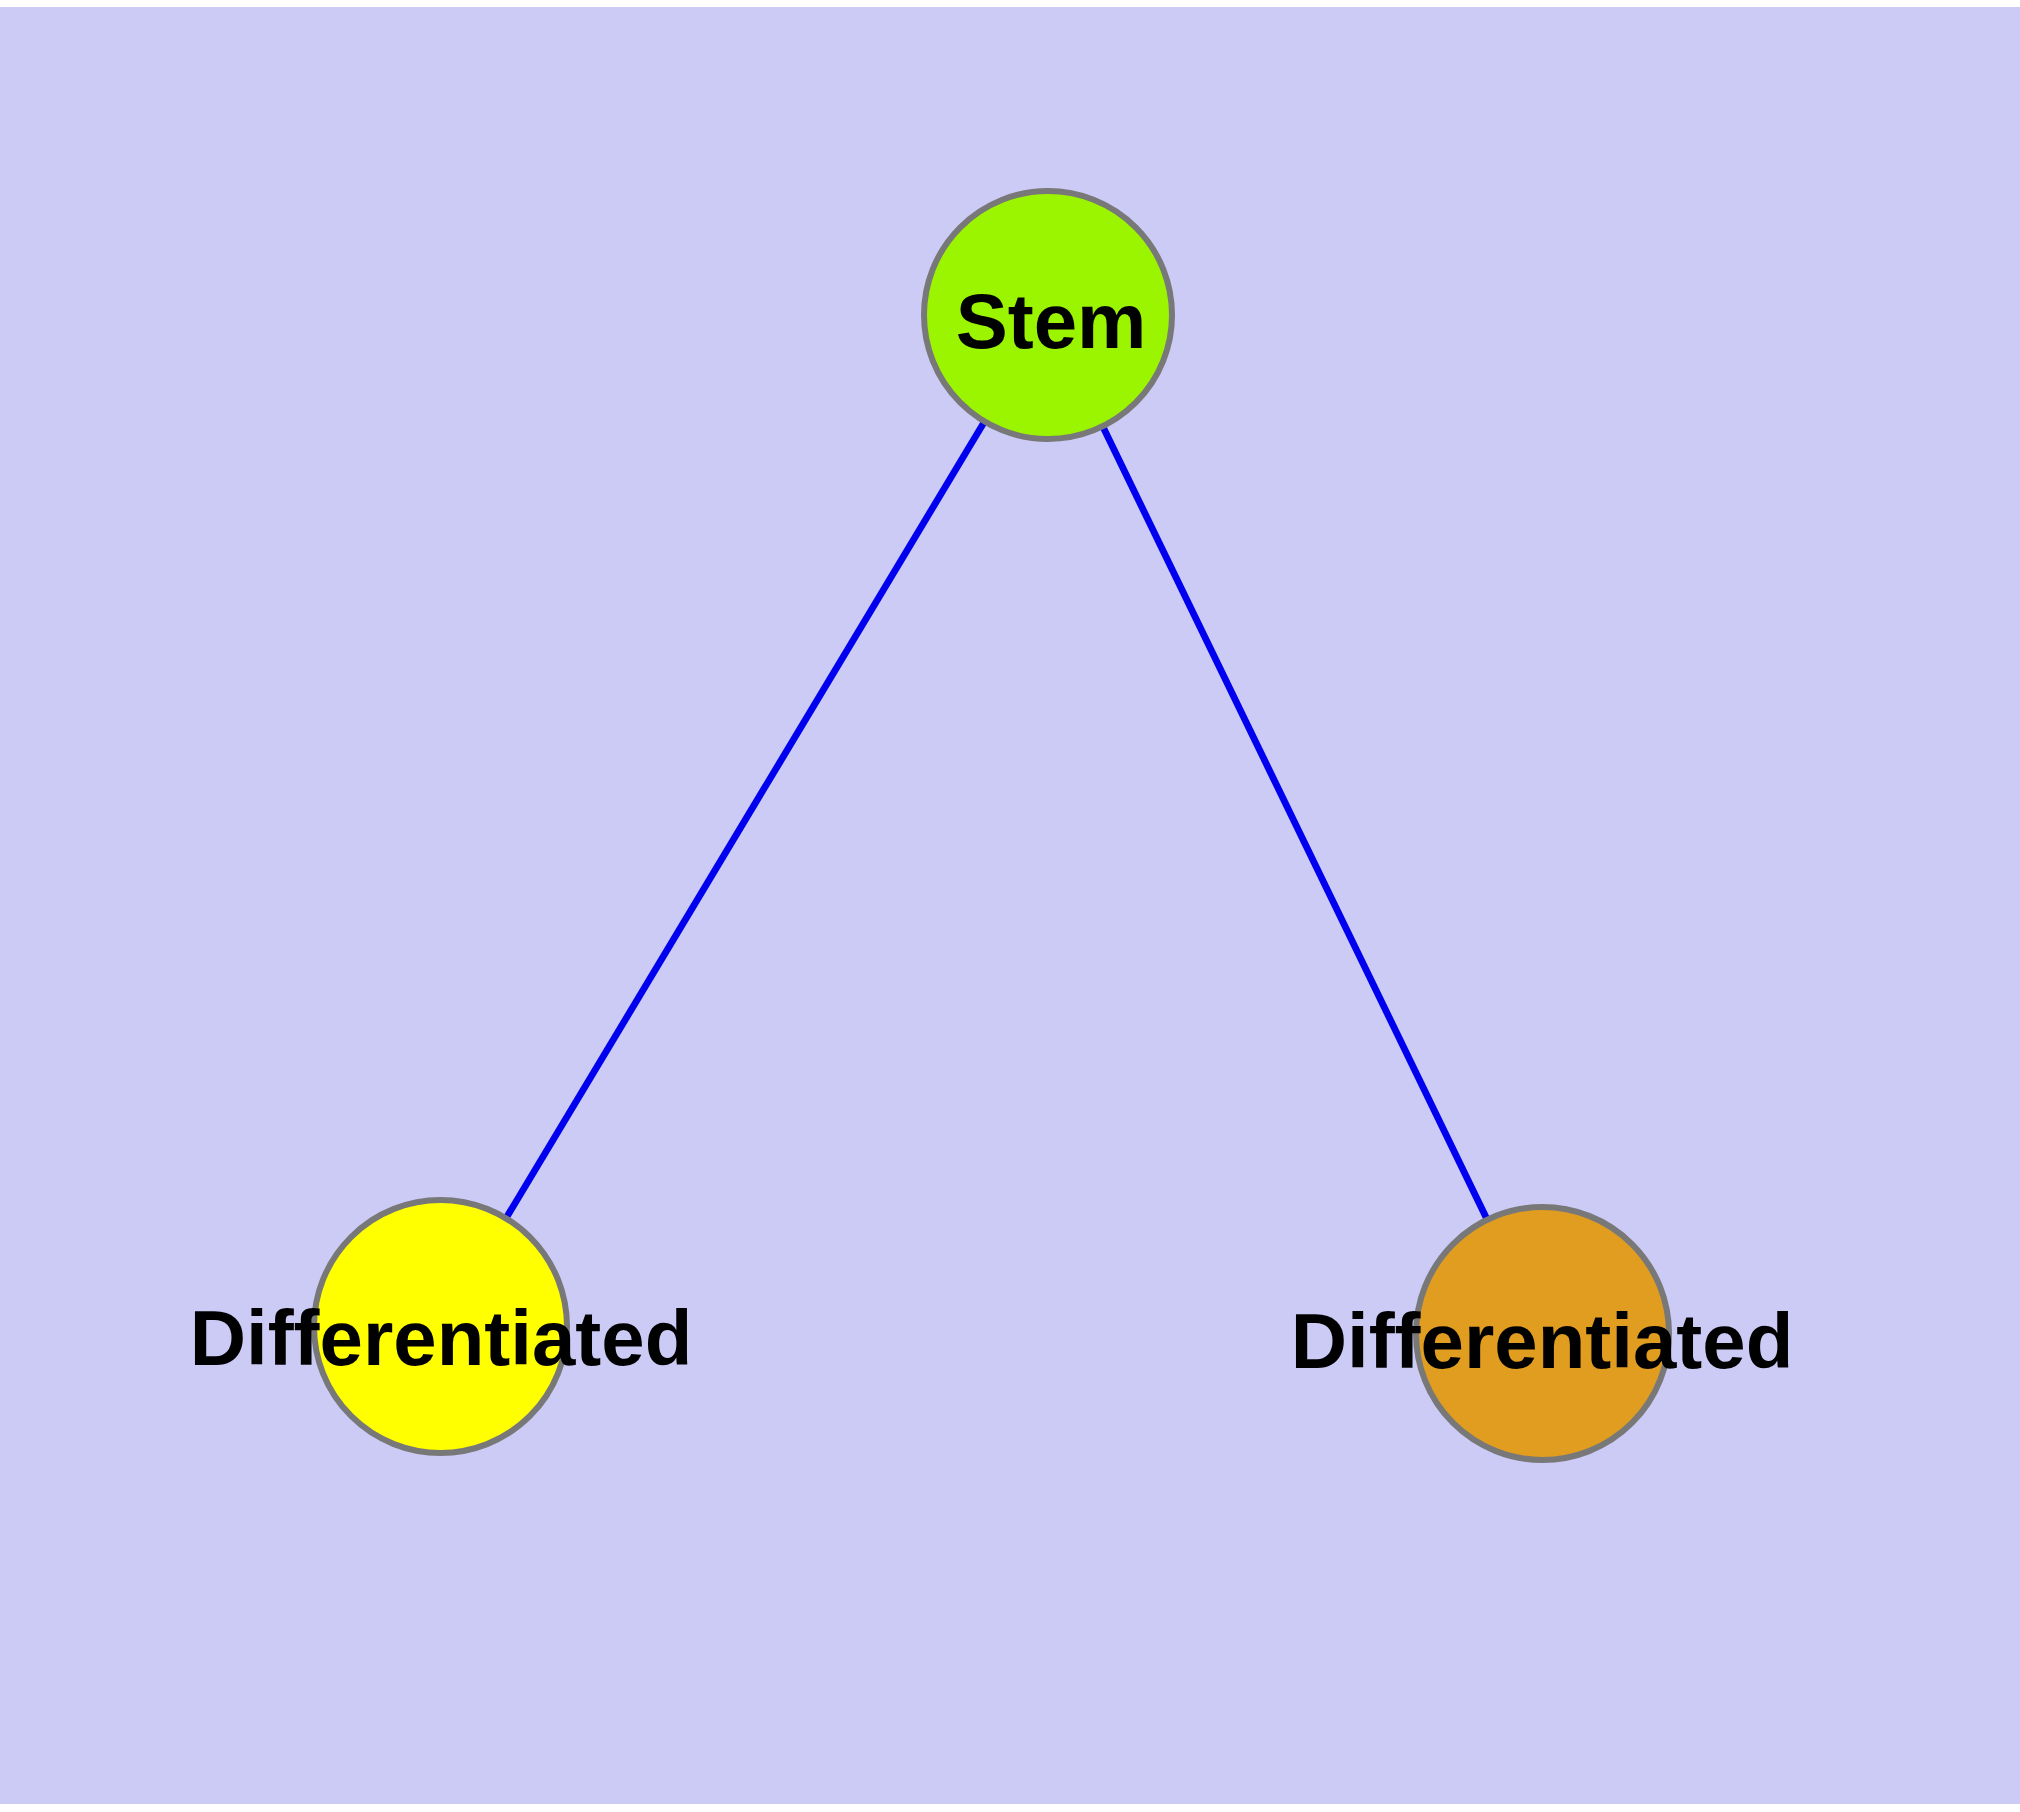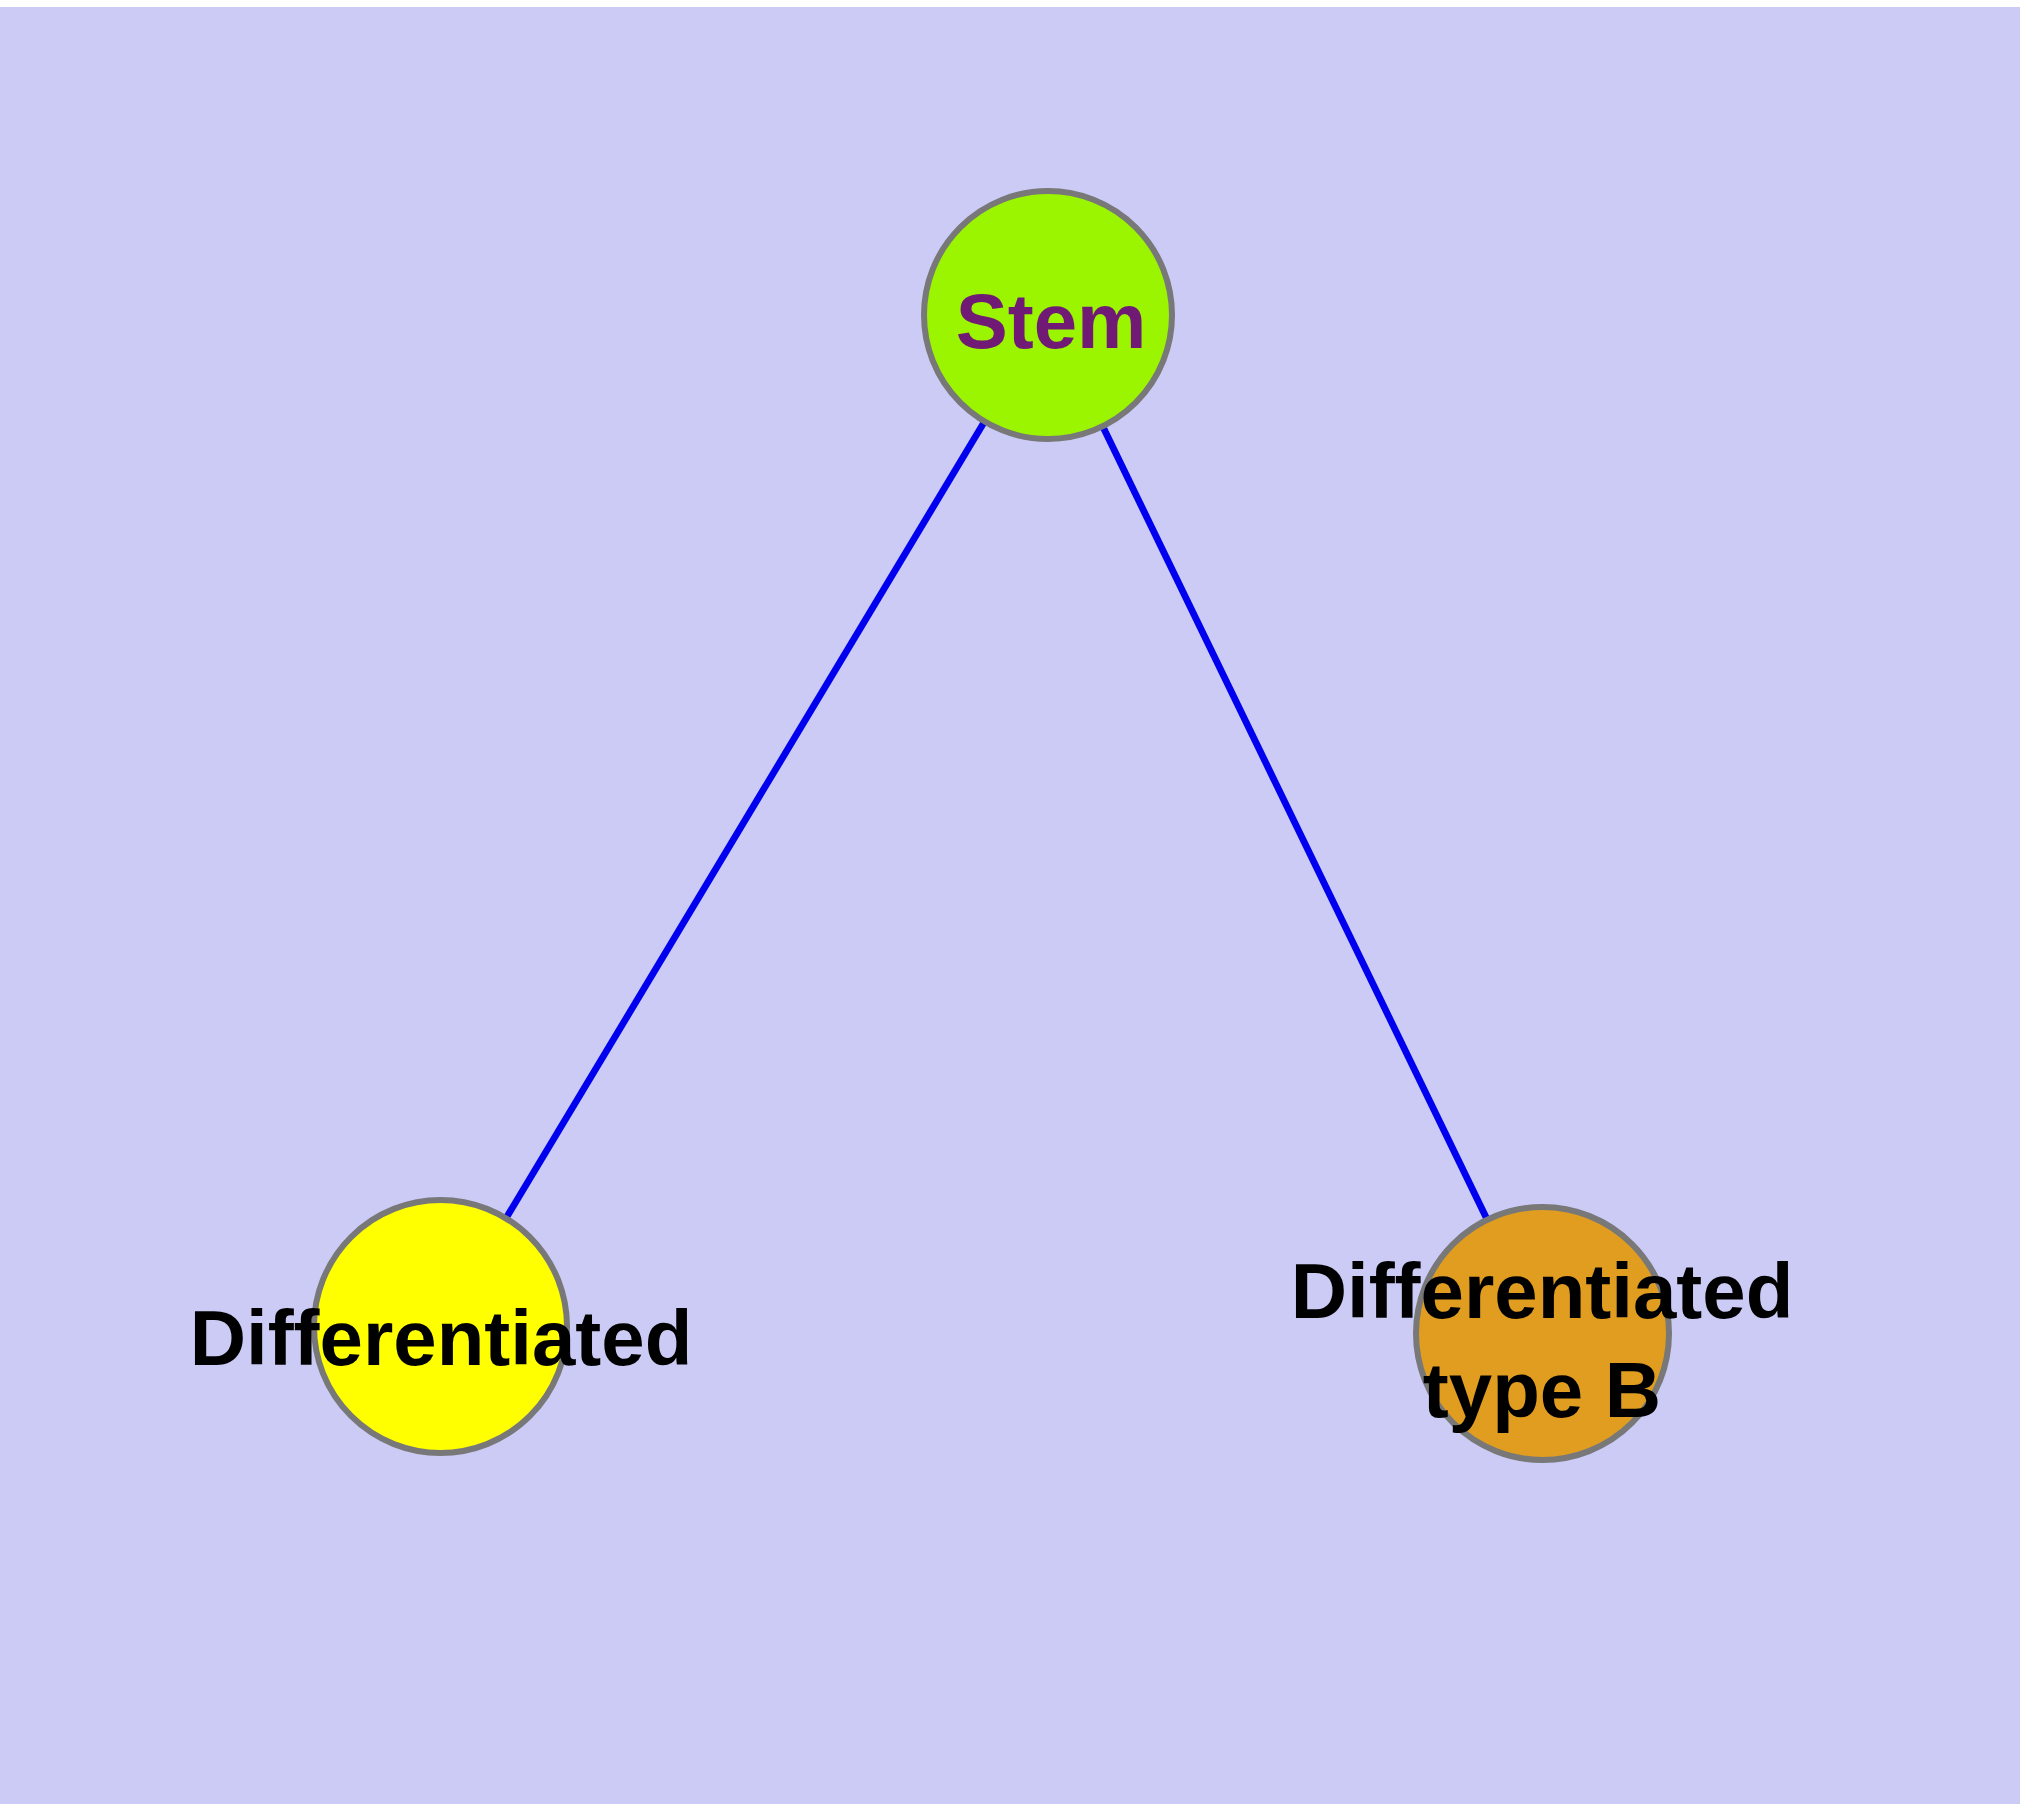--- a/index.html
+++ b/index.html
@@ -59,28 +59,27 @@
       <line x1="1237" y1="363" x2="520" y2="1557" stroke-width="8" stroke="#0000EE"></line>
       <line x1="1237" y1="363" x2="1819" y2="1564" stroke-width="8" stroke="#0000EE"></line>
     </svg>
 
     <div class="node node-stem" style="background-color: rgb(155, 245, 0); border-color: rgb(120, 120, 120);"></div>
 
     <div class="node node-type-a" style="background-color: rgb(255, 255, 0); border-color: rgb(120, 120, 120);"></div>
 
     <div class="node node-type-b" style="background-color: rgb(224, 157, 32); border-color: rgb(120, 120, 120);"></div>
 
-    <div class="node-label label-stem" style="color: #701a75;">
+    <div class="node-label label-stem" style="color: #000000;">
       <div>Stem</div>
     </div>
 
     <div class="node-label label-type-a" style="color: rgb(0, 0, 0);">
       <div>Differentiated</div>
     </div>
 
     <div class="node-label label-type-b" style="color: rgb(0, 0, 0);">
       <div>Differentiated</div>
-      <div>type B</div>
     </div>
 
   </div>
 </div>
 
 
 </body></html>

